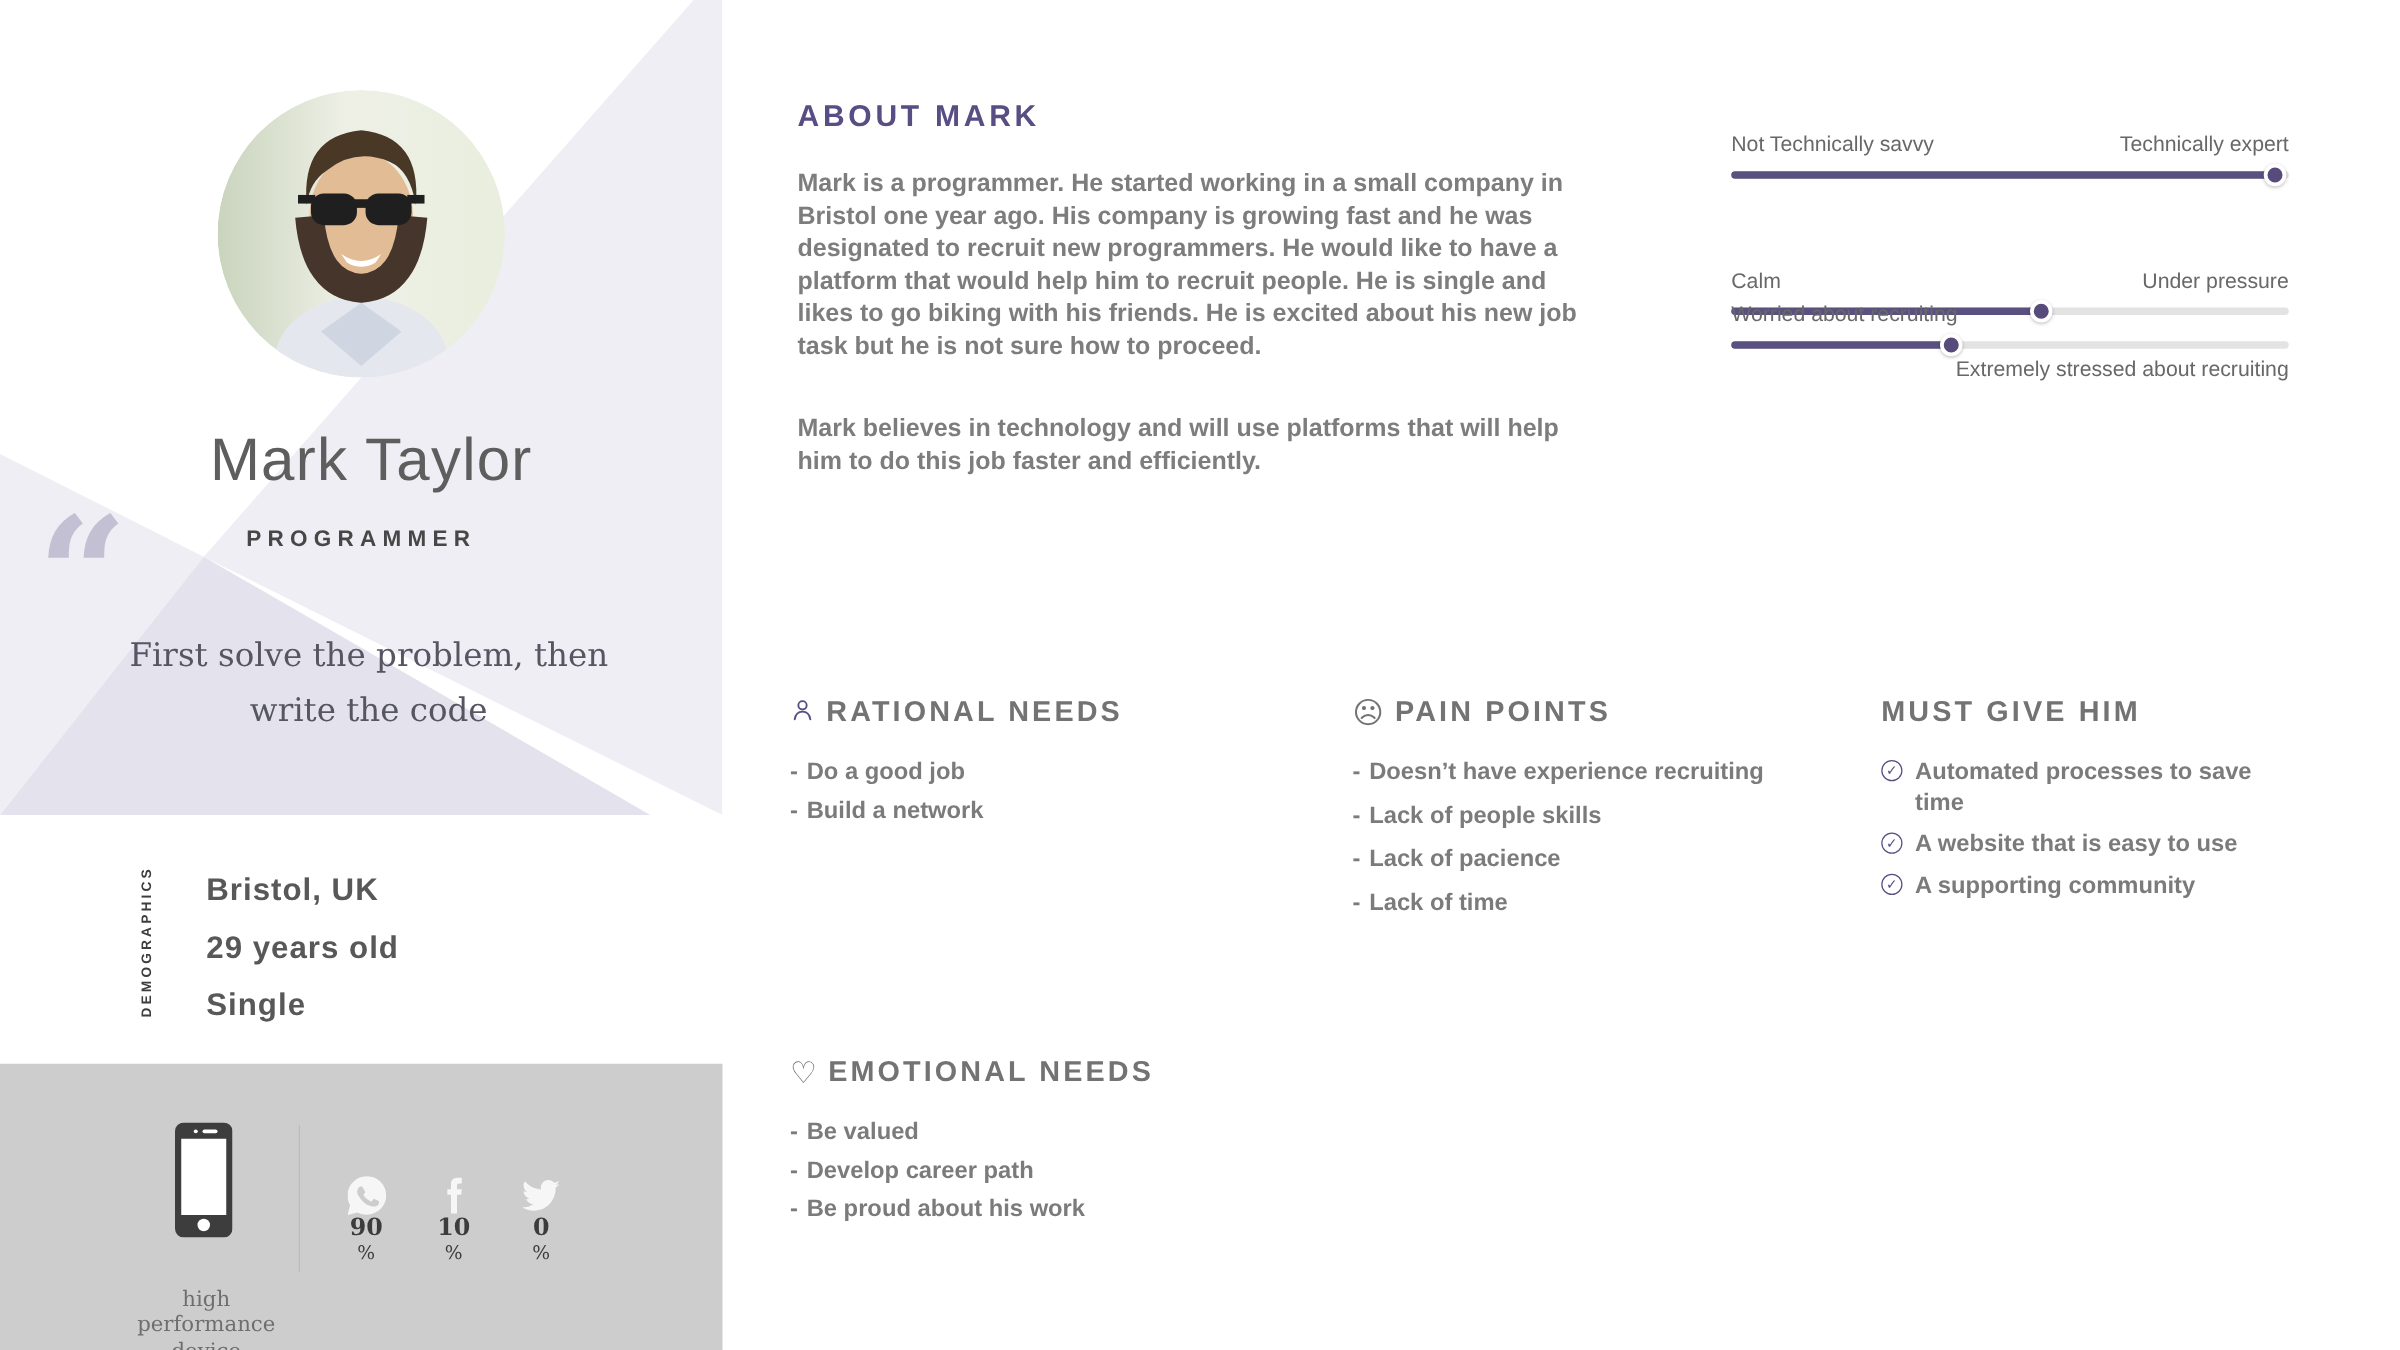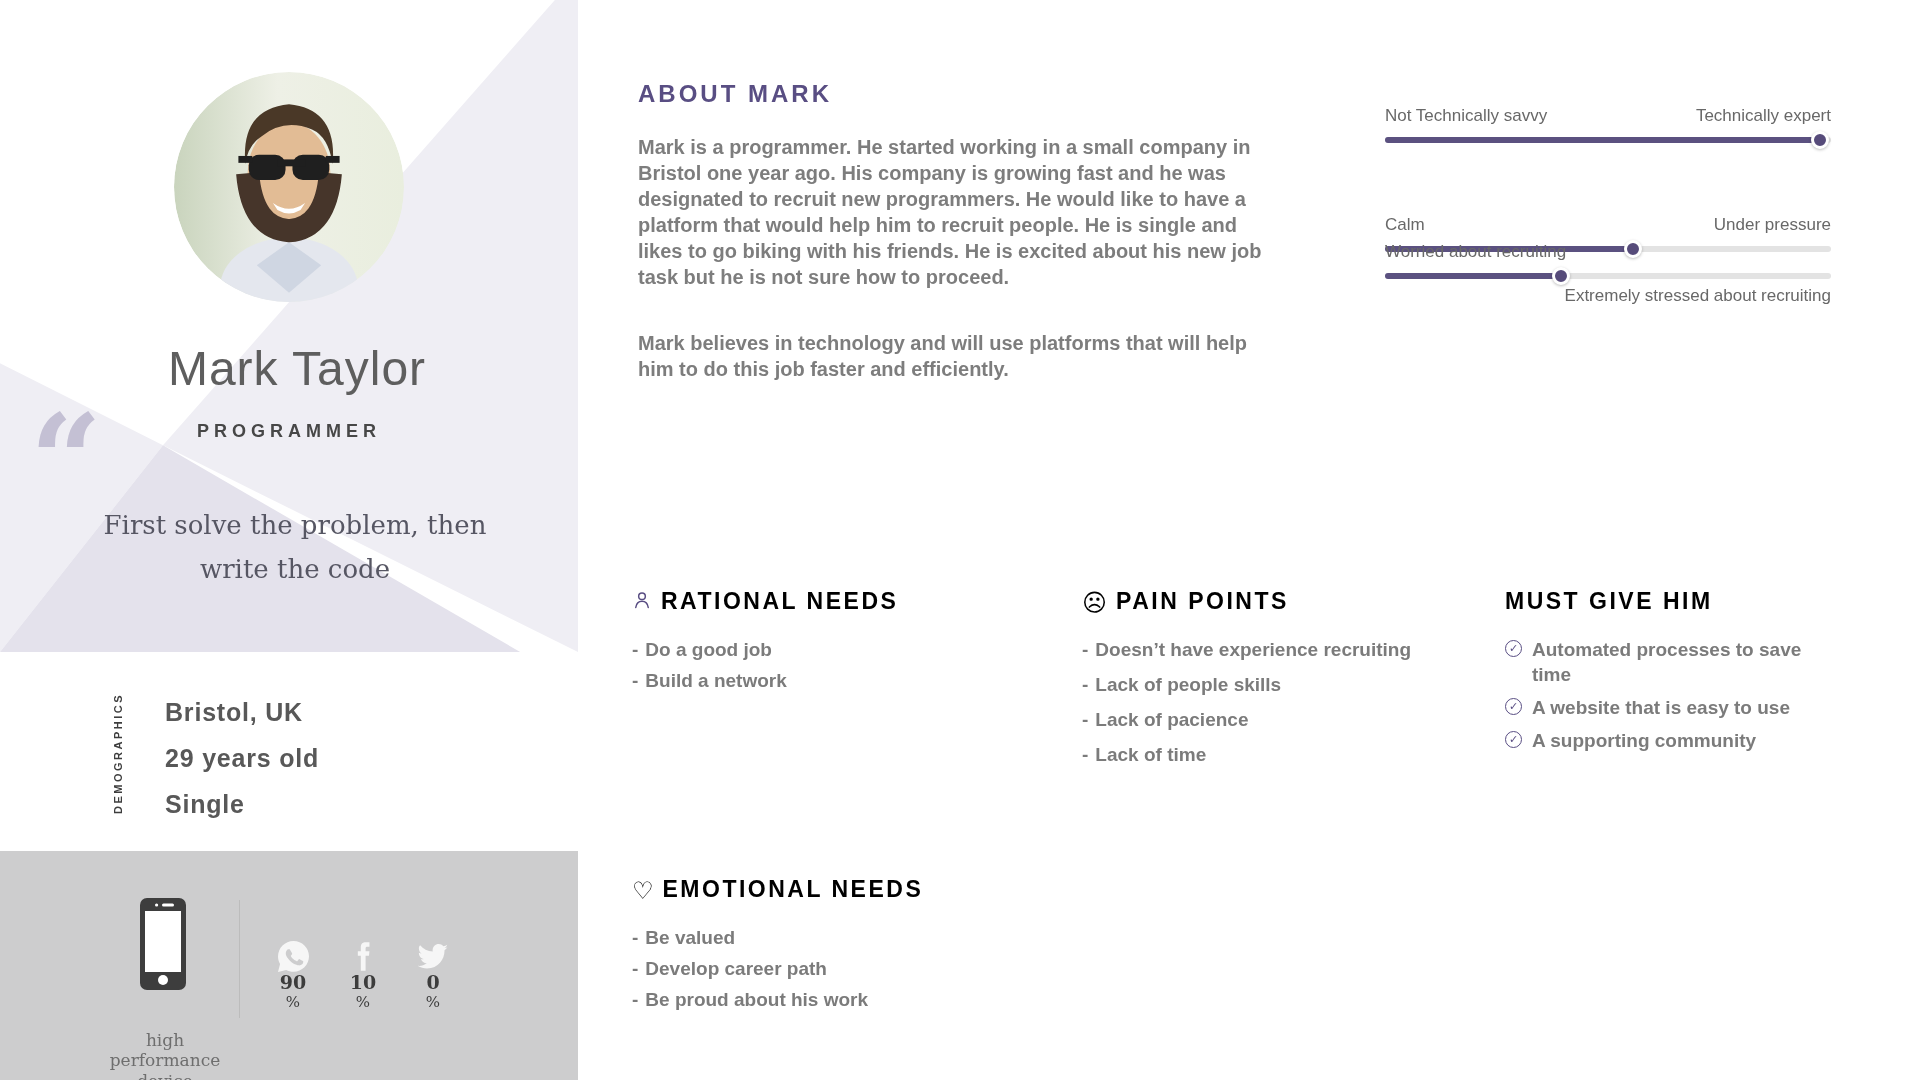--- a/index.html
+++ b/index.html
@@ -67,22 +67,22 @@
   .s-thumb { position:absolute; top:-6px; width:18px; height:18px; border-radius:50%;
             background:#564b7a; border:3px solid #ffffff; box-shadow:0 1px 3px rgba(0,0,0,0.25); }
   .s-sub { margin-top:7px; text-align:right; font-size:17px; color:#686868; }
 
   
   .sect { position:absolute; }
   .sect-rational { left:632px; top:556px; width:430px; }
   .sect-pain { left:1082px; top:556px; width:400px; }
   .sect-must { left:1505px; top:556px; width:310px; }
   .sect-emotional { left:632px; top:844px; width:430px; }
-  .sect-head { display:flex; align-items:flex-end; gap:9px; font-size:23px; font-weight:700;
-            letter-spacing:2.5px; color:#000000;margin-top:32px; }
+  .sect-head { display:flex; align-items:center; gap:9px; font-size:23px; font-weight:700;
+            letter-spacing:2.5px; color:#737373; }
   .sect-head .glyph { font-family:"DejaVu Sans", sans-serif; font-size:24px; font-weight:400;
             letter-spacing:0; line-height:1; }
   .sect-list { list-style:none; margin-top:22px; }
   .sect-list li { font-size:19px; font-weight:700; color:#7b7b7b; line-height:25px; }
   .gap31 li { margin-bottom:6px; }
   .gap35 li { margin-bottom:10px; }
   .sect-list .bullet { margin-right:7px; }
   .must-list li { display:flex; gap:10px; margin-bottom:8px; }
   .check-circle { flex:0 0 auto; margin-top:3px; width:17px; height:17px; border:1.5px solid #594e83;
             border-radius:50%; color:#594e83; font-size:11px; line-height:15px; text-align:center;

